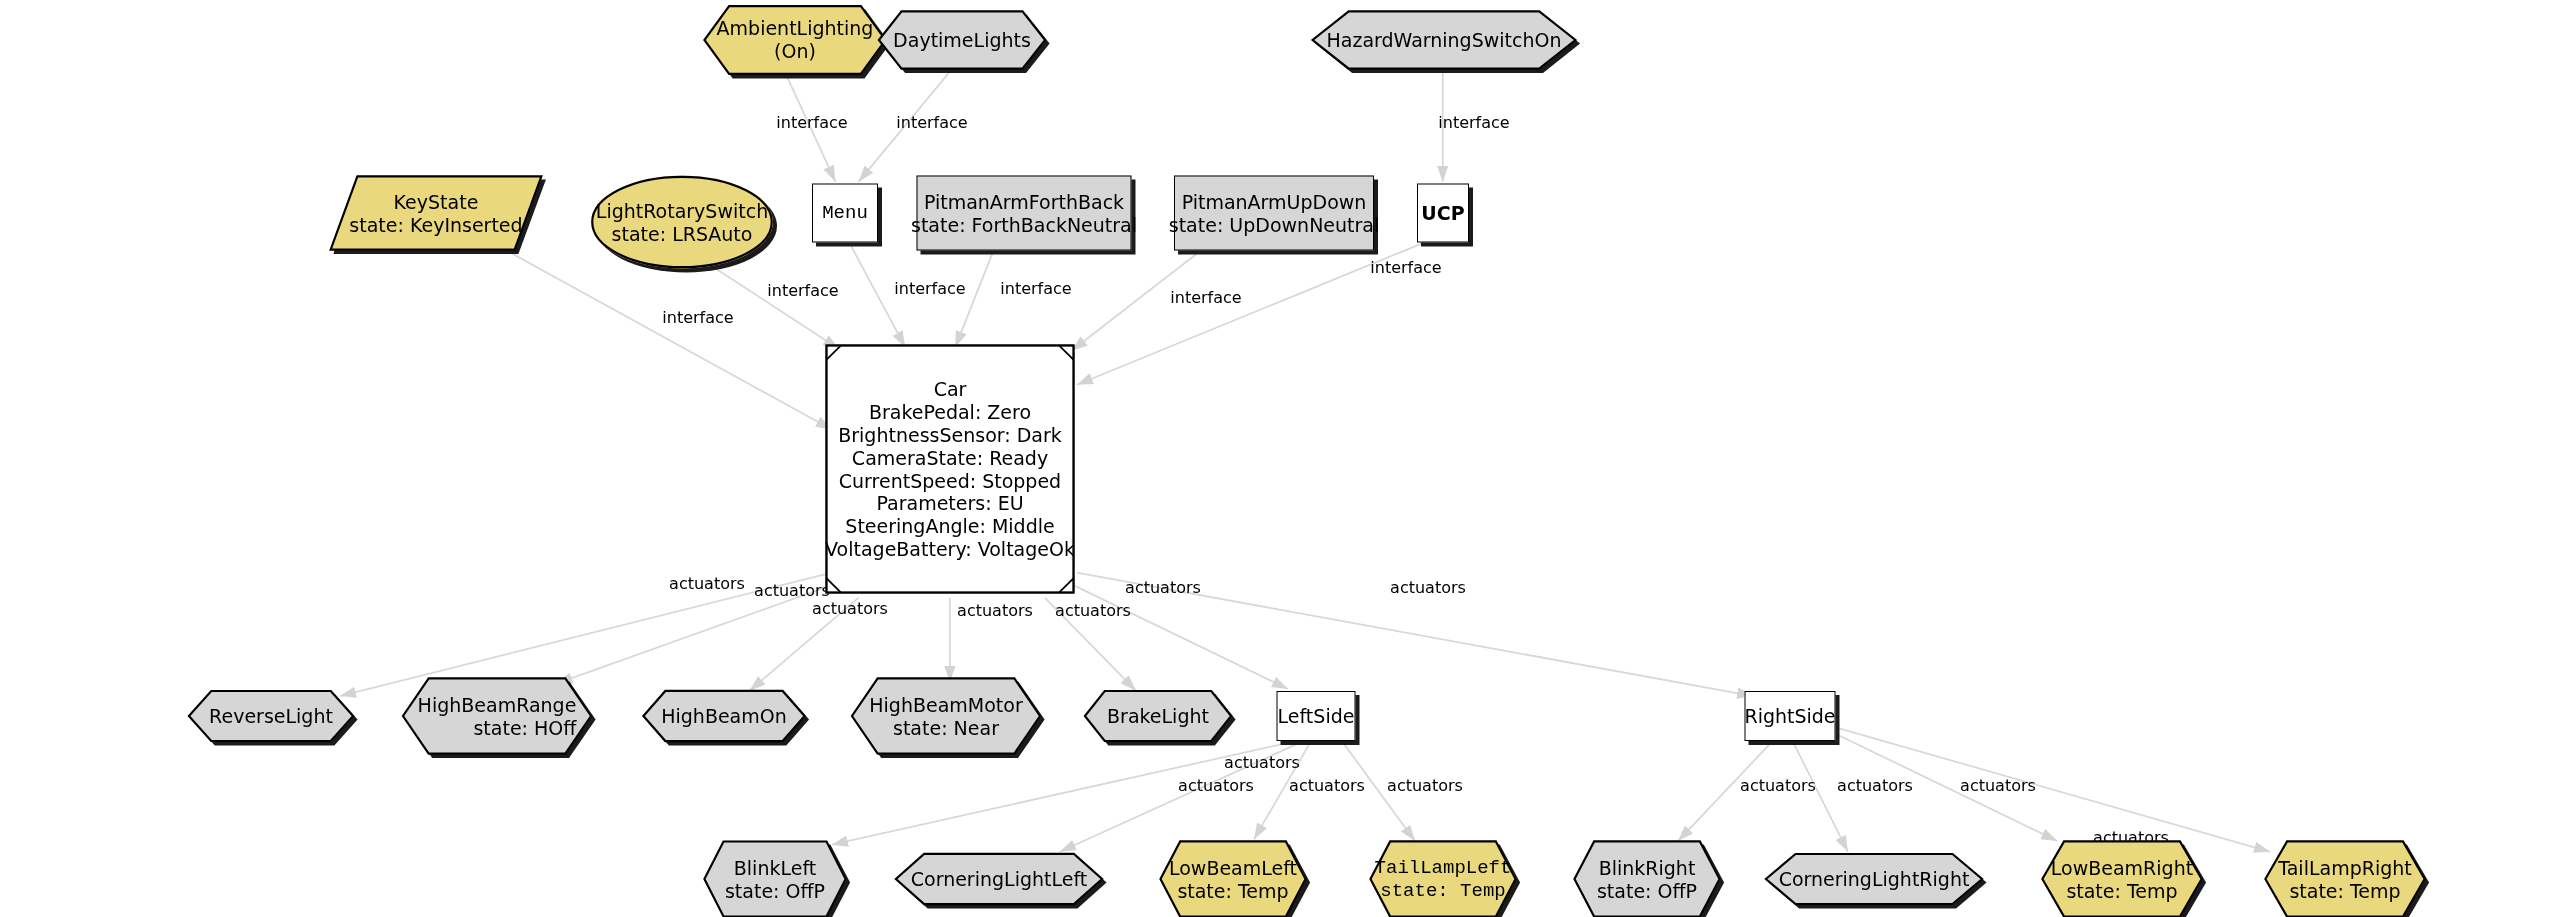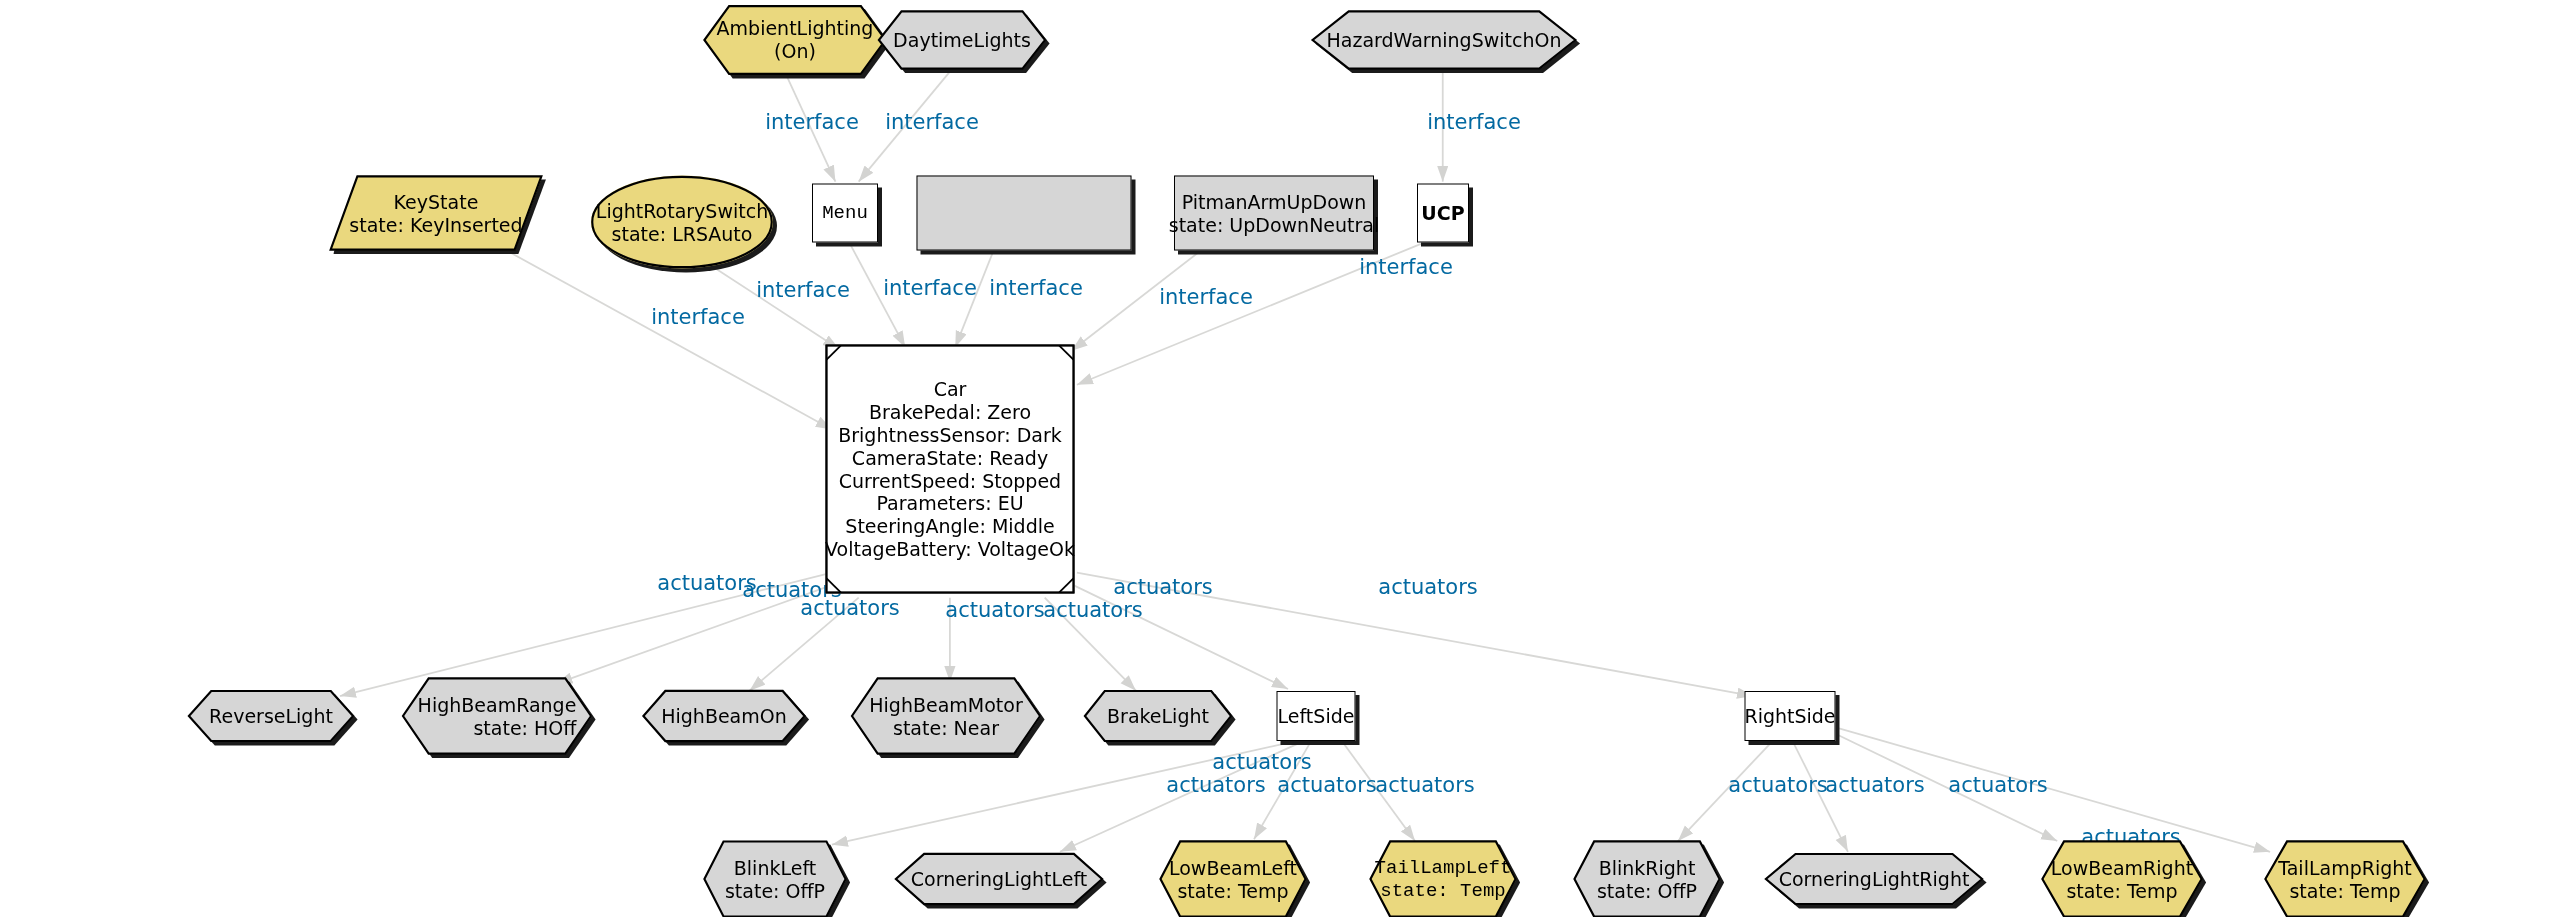--- a/index.html
+++ b/index.html
@@ -16,22 +16,22 @@
   }
   #edge-layer{
     position:absolute;
     left:0;top:0;
     width:2576px;
     height:918px;
     pointer-events:none;
   }
   .edge-label{
     position:absolute;
-    color:#0369a1;
-    font-size:21px;
+    color:#000000;
+    font-size:16px;
     font-family:"DejaVu Sans","Liberation Sans",sans-serif;
     white-space:nowrap;
     transform:translate(-50%,-50%);
     pointer-events:none;
   }
   
   .node{
     position:absolute;
     box-sizing:border-box;
     display:flex;
@@ -222,20 +222,24 @@
       <div class="node box fill-white" style="left: 845px; top: 213px; width: 66px; height: 59px; font-family: Liberation Mono, monospace;">
         <div class="shadow"></div>
         <div class="shape"></div>
         <div class="lbl">
           <span class="ttl">Menu</span>
         </div>
       </div>
       <div class="node box fill-grey" style="left: 1024px; top: 213px; width: 215px; height: 75px;">
         <div class="shadow"></div>
         <div class="shape"></div>
+        <div class="lbl">
+          <span class="ttl">PitmanArmForthBack</span>
+          <span class="sub">state: ForthBackNeutral</span>
+        </div>
       </div>
       <div class="node box fill-grey" style="left: 1274px; top: 213px; width: 200px; height: 75px;">
         <div class="shadow"></div>
         <div class="shape"></div>
         <div class="lbl">
           <span class="ttl">PitmanArmUpDown</span>
           <span class="sub">state: UpDownNeutral</span>
         </div>
       </div>
       <div class="node box fill-white" style="left: 1443px; top: 213px; width: 52px; height: 59px; font-weight: bold;">

